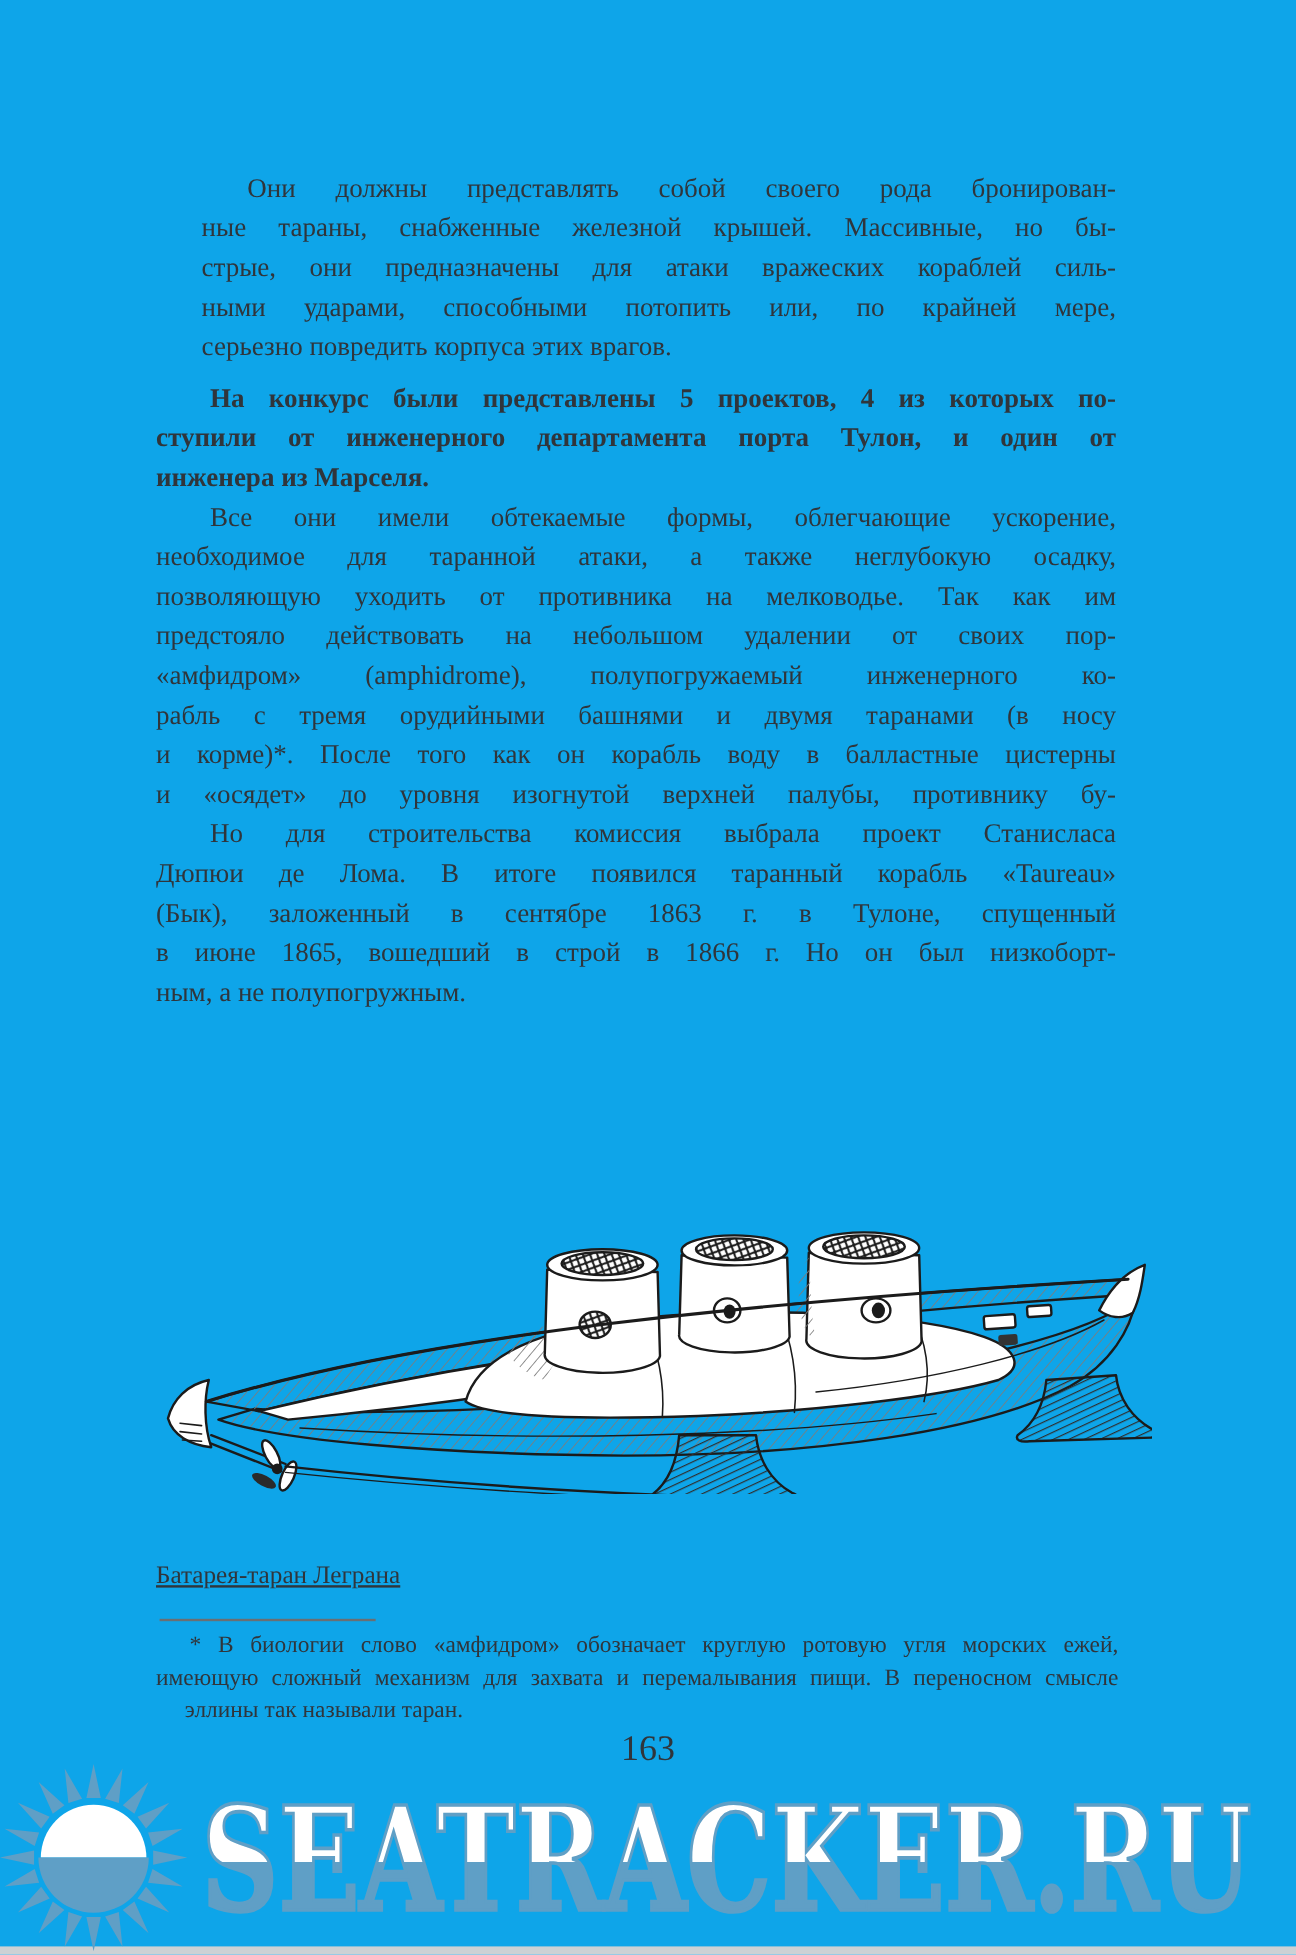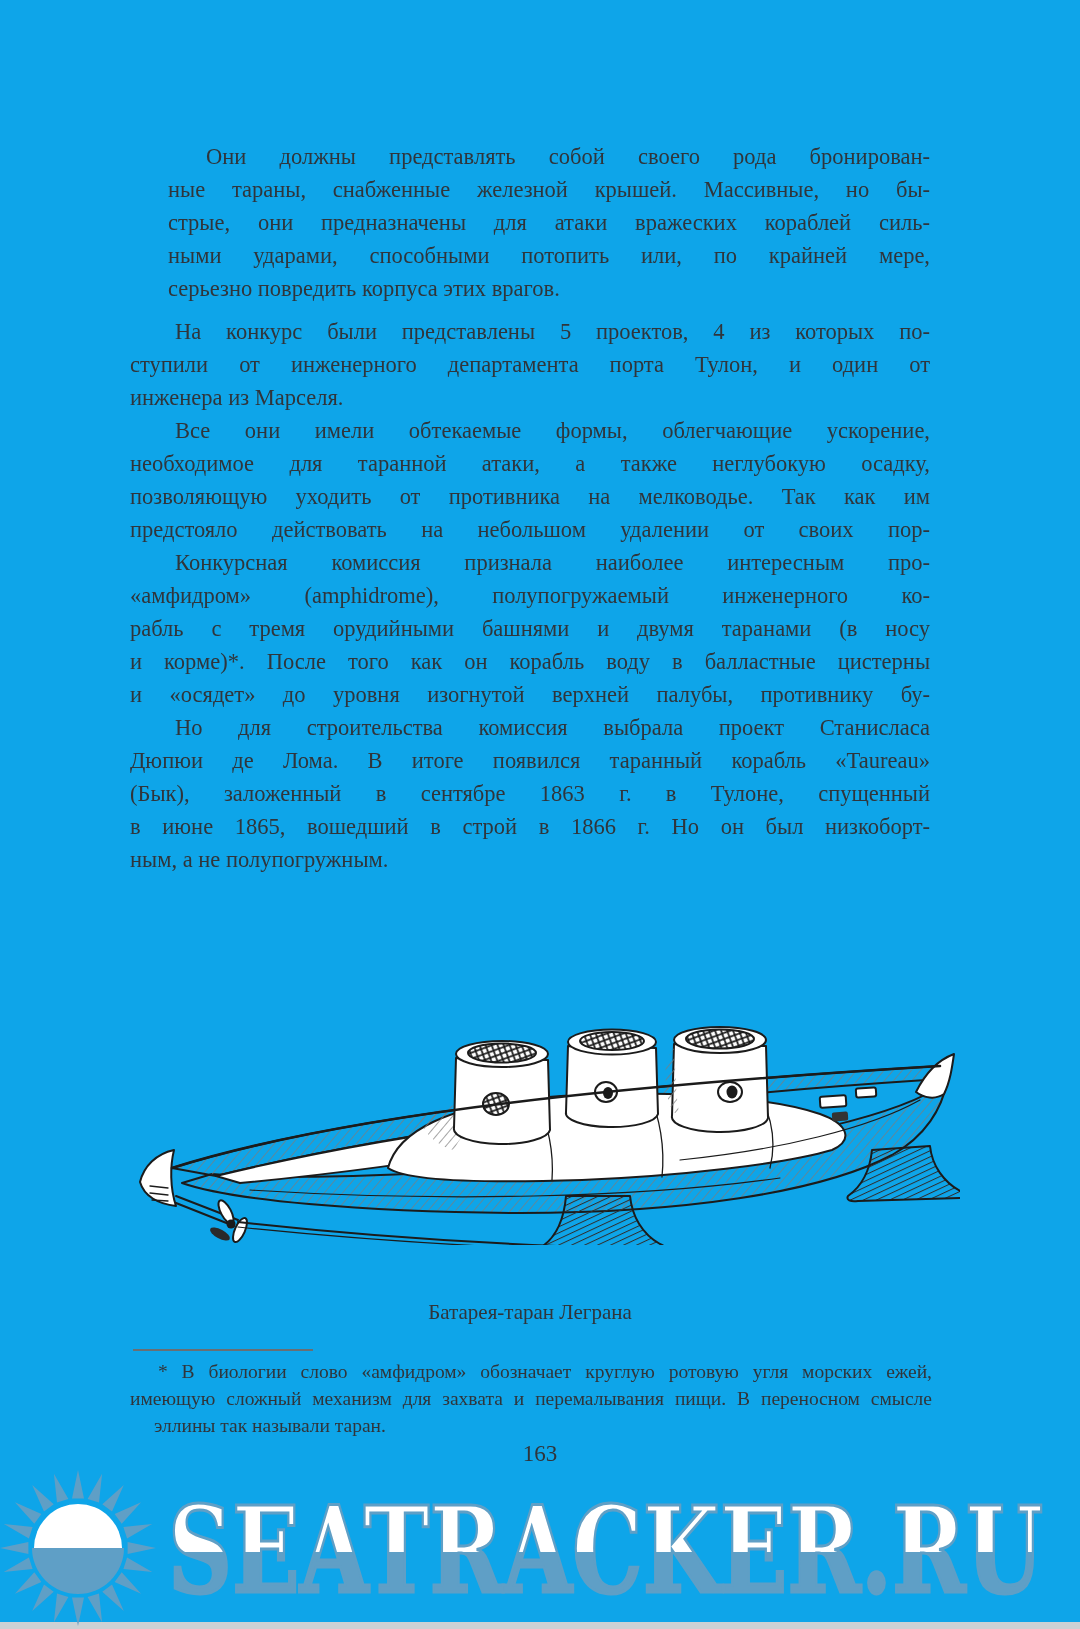--- a/index.html
+++ b/index.html
@@ -3,35 +3,35 @@
 <meta charset="utf-8">
 <style>
   * { margin:0; padding:0; box-sizing:border-box; }
   html,body { background:#ffffff; }
   .page {
     position:relative; width:1080px; height:1629px; background:#0ea5e9; overflow:hidden;
     font-family:"Liberation Serif","DejaVu Serif",serif; color:var(--ink,#30353b);
   }
   .text-block { position:absolute; left:130px; top:140px; width:800px; font-size:22.5px; }
   .para { margin:0; }
-  .para.gap-before { margin-top:10px; }
+  .para.gap-before { margin-top:10px;font-weight:bold; }
   .para.quote { margin-left:38px; }
   .line { height:33px; line-height:33px; text-align:justify; text-align-last:justify; overflow:hidden; }
   .line.last { text-align-last:left; }
   .para .line.first { text-indent:45px; }
   .para.quote .line.first { text-indent:38px; }
   .figure { position:absolute; left:120px; top:1000px; width:840px; height:245px; }
   .figure svg { width:100%; height:100%; display:block; }
-  .caption { position:absolute; left:130px; top:1300px; width:800px; text-align:center; font-size:21px; }
+  .caption { position:absolute; left:130px; top:1300px; width:800px; font-size:21px;text-decoration:underline; }
   .fn-rule { position:absolute; left:133px; top:1349px; width:180px; border-top:2px solid #6a6f73; }
   .footnote { position:absolute; left:130px; top:1358px; width:802px; font-size:19.5px; }
   .fn-line { height:27px; line-height:27px; text-align:justify; text-align-last:justify; overflow:hidden; }
   .fn-line.last { text-align-last:left;margin-left:24px; }
   .fn-line.first { text-indent:28px; }
-  .page-number { position:absolute; left:0; top:1441px; width:100%; text-align:center; font-size:23px; }
+  .page-number { position:absolute; left:0; top:1441px; width:100%; text-align:center; font-size:30px; }
   .watermark { position:absolute; left:0; top:1429px; width:1080px; height:200px; z-index:2; }
   .bottom-edge { position:absolute; left:0; bottom:0; width:100%; height:7px; background:#ccd1d4; z-index:1; }
 </style>
 </head>
 <body>
 
 <div class="page">
 
   <div class="text-block" id="text-block">
       <div class="para quote">
@@ -46,21 +46,20 @@
         <div class="line">ступили от инженерного департамента порта Тулон, и один от</div>
         <div class="line last">инженера из Марселя.</div>
       </div>
       <div class="para">
         <div class="line first">Все они имели обтекаемые формы, облегчающие ускорение,</div>
         <div class="line">необходимое для таранной атаки, а также неглубокую осадку,</div>
         <div class="line">позволяющую уходить от противника на мелководье. Так как им</div>
         <div class="line">предстояло действовать на небольшом удалении от своих пор-</div>
       </div>
       <div class="para">
-        <div class="line first">Конкурсная комиссия признала наиболее интересным про-</div>
         <div class="line">«амфидром» (amphidrome), полупогружаемый инженерного ко-</div>
         <div class="line">рабль с тремя орудийными башнями и двумя таранами (в носу</div>
         <div class="line">и корме)*. После того как он корабль воду в балластные цистерны</div>
         <div class="line">и «осядет» до уровня изогнутой верхней палубы, противнику бу-</div>
       </div>
       <div class="para">
         <div class="line first">Но для строительства комиссия выбрала проект Станисласа</div>
         <div class="line">Дюпюи де Лома. В итоге появился таранный корабль «Taureau»</div>
         <div class="line">(Бык), заложенный в сентябре 1863 г. в Тулоне, спущенный</div>
         <div class="line">в июне 1865, вошедший в строй в 1866 г. Но он был низкоборт-</div>

